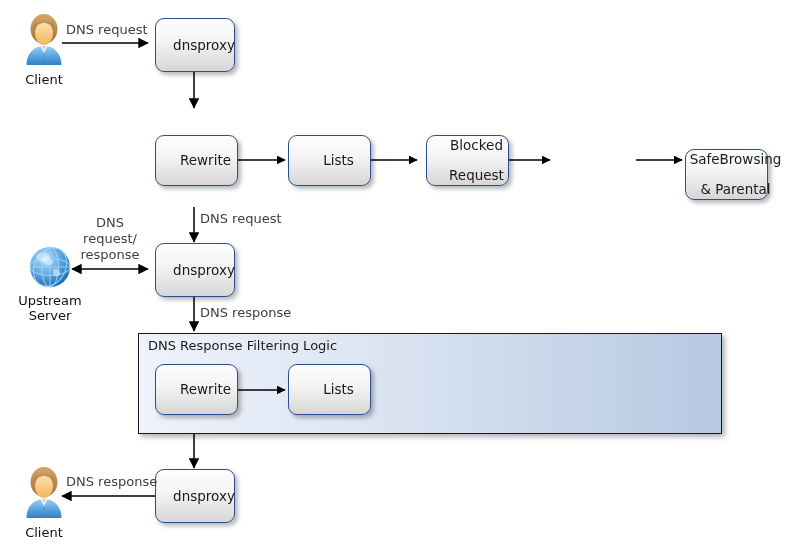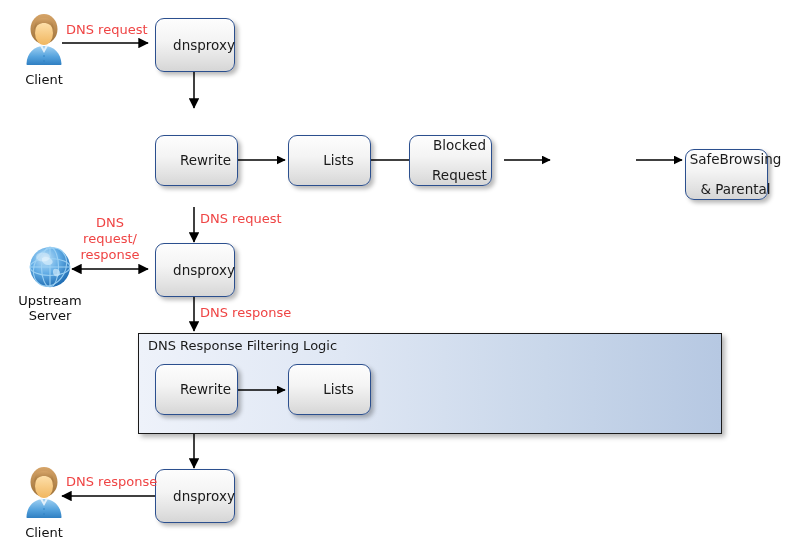--- a/index.html
+++ b/index.html
@@ -38,21 +38,21 @@
     left:9px;top:4px;
     font-size:13px;
     color:#1a1a1a;
     white-space:nowrap;
   }
 
   
   .elabel{
     position:absolute;
     font-size:13px;
-    color:#ef4444;
+    color:#404040;
     line-height:15px;
     white-space:nowrap;
     z-index:8;
   }
   .elabel.multi{white-space:normal;text-align:center;line-height:16px;}
 
   
   .caption{
     position:absolute;
     font-size:13px;
@@ -179,21 +179,21 @@
   </div>
 
   <div class="node" style="left:155px;top:135px;width:83px;height:51px;">
     <span>Rewrite</span>
   </div>
 
   <div class="node" style="left:288px;top:135px;width:83px;height:51px;">
     <span>Lists</span>
   </div>
 
-  <div class="node" style="left:409px;top:135px;width:83px;height:51px;">
+  <div class="node" style="left:426px;top:135px;width:83px;height:51px;">
     <span>
       <span>Blocked</span><br>
       <span>Request</span>
     </span>
   </div>
 
 
   <div class="node" style="left:685px;top:135px;width:83px;height:51px;margin-top:14px;">
     <span>
       <span>SafeBrowsing</span><br>

